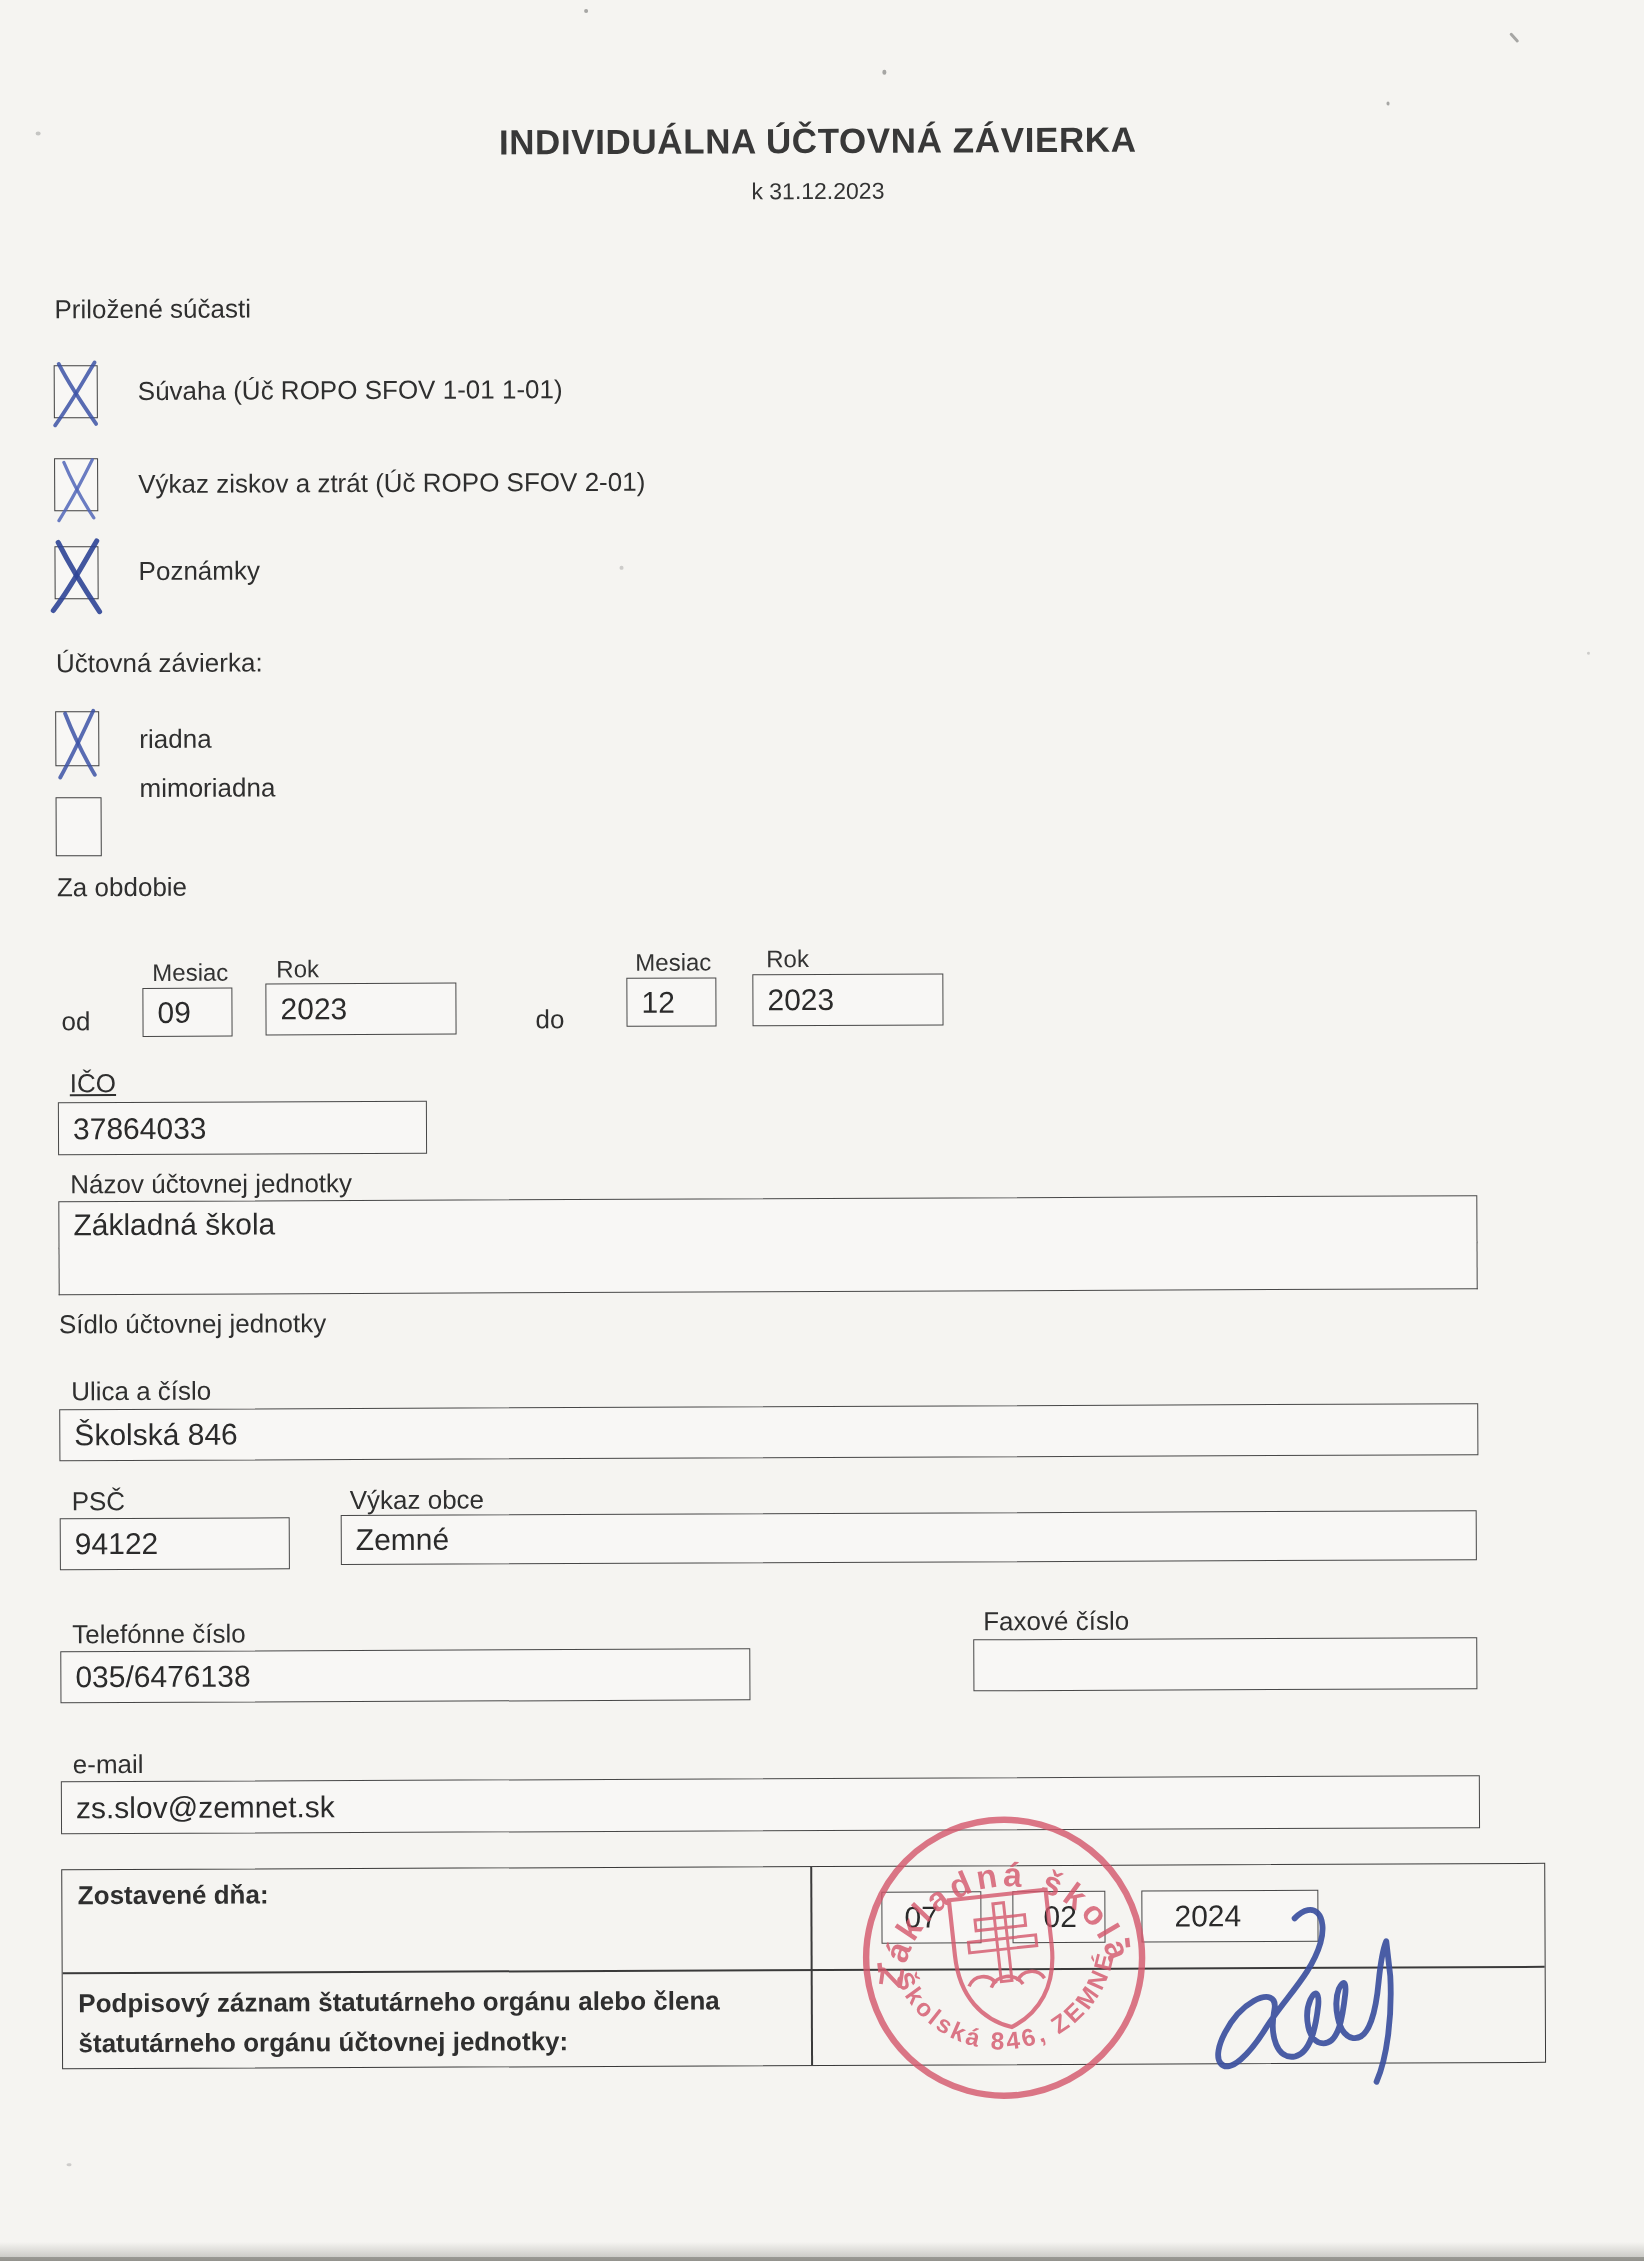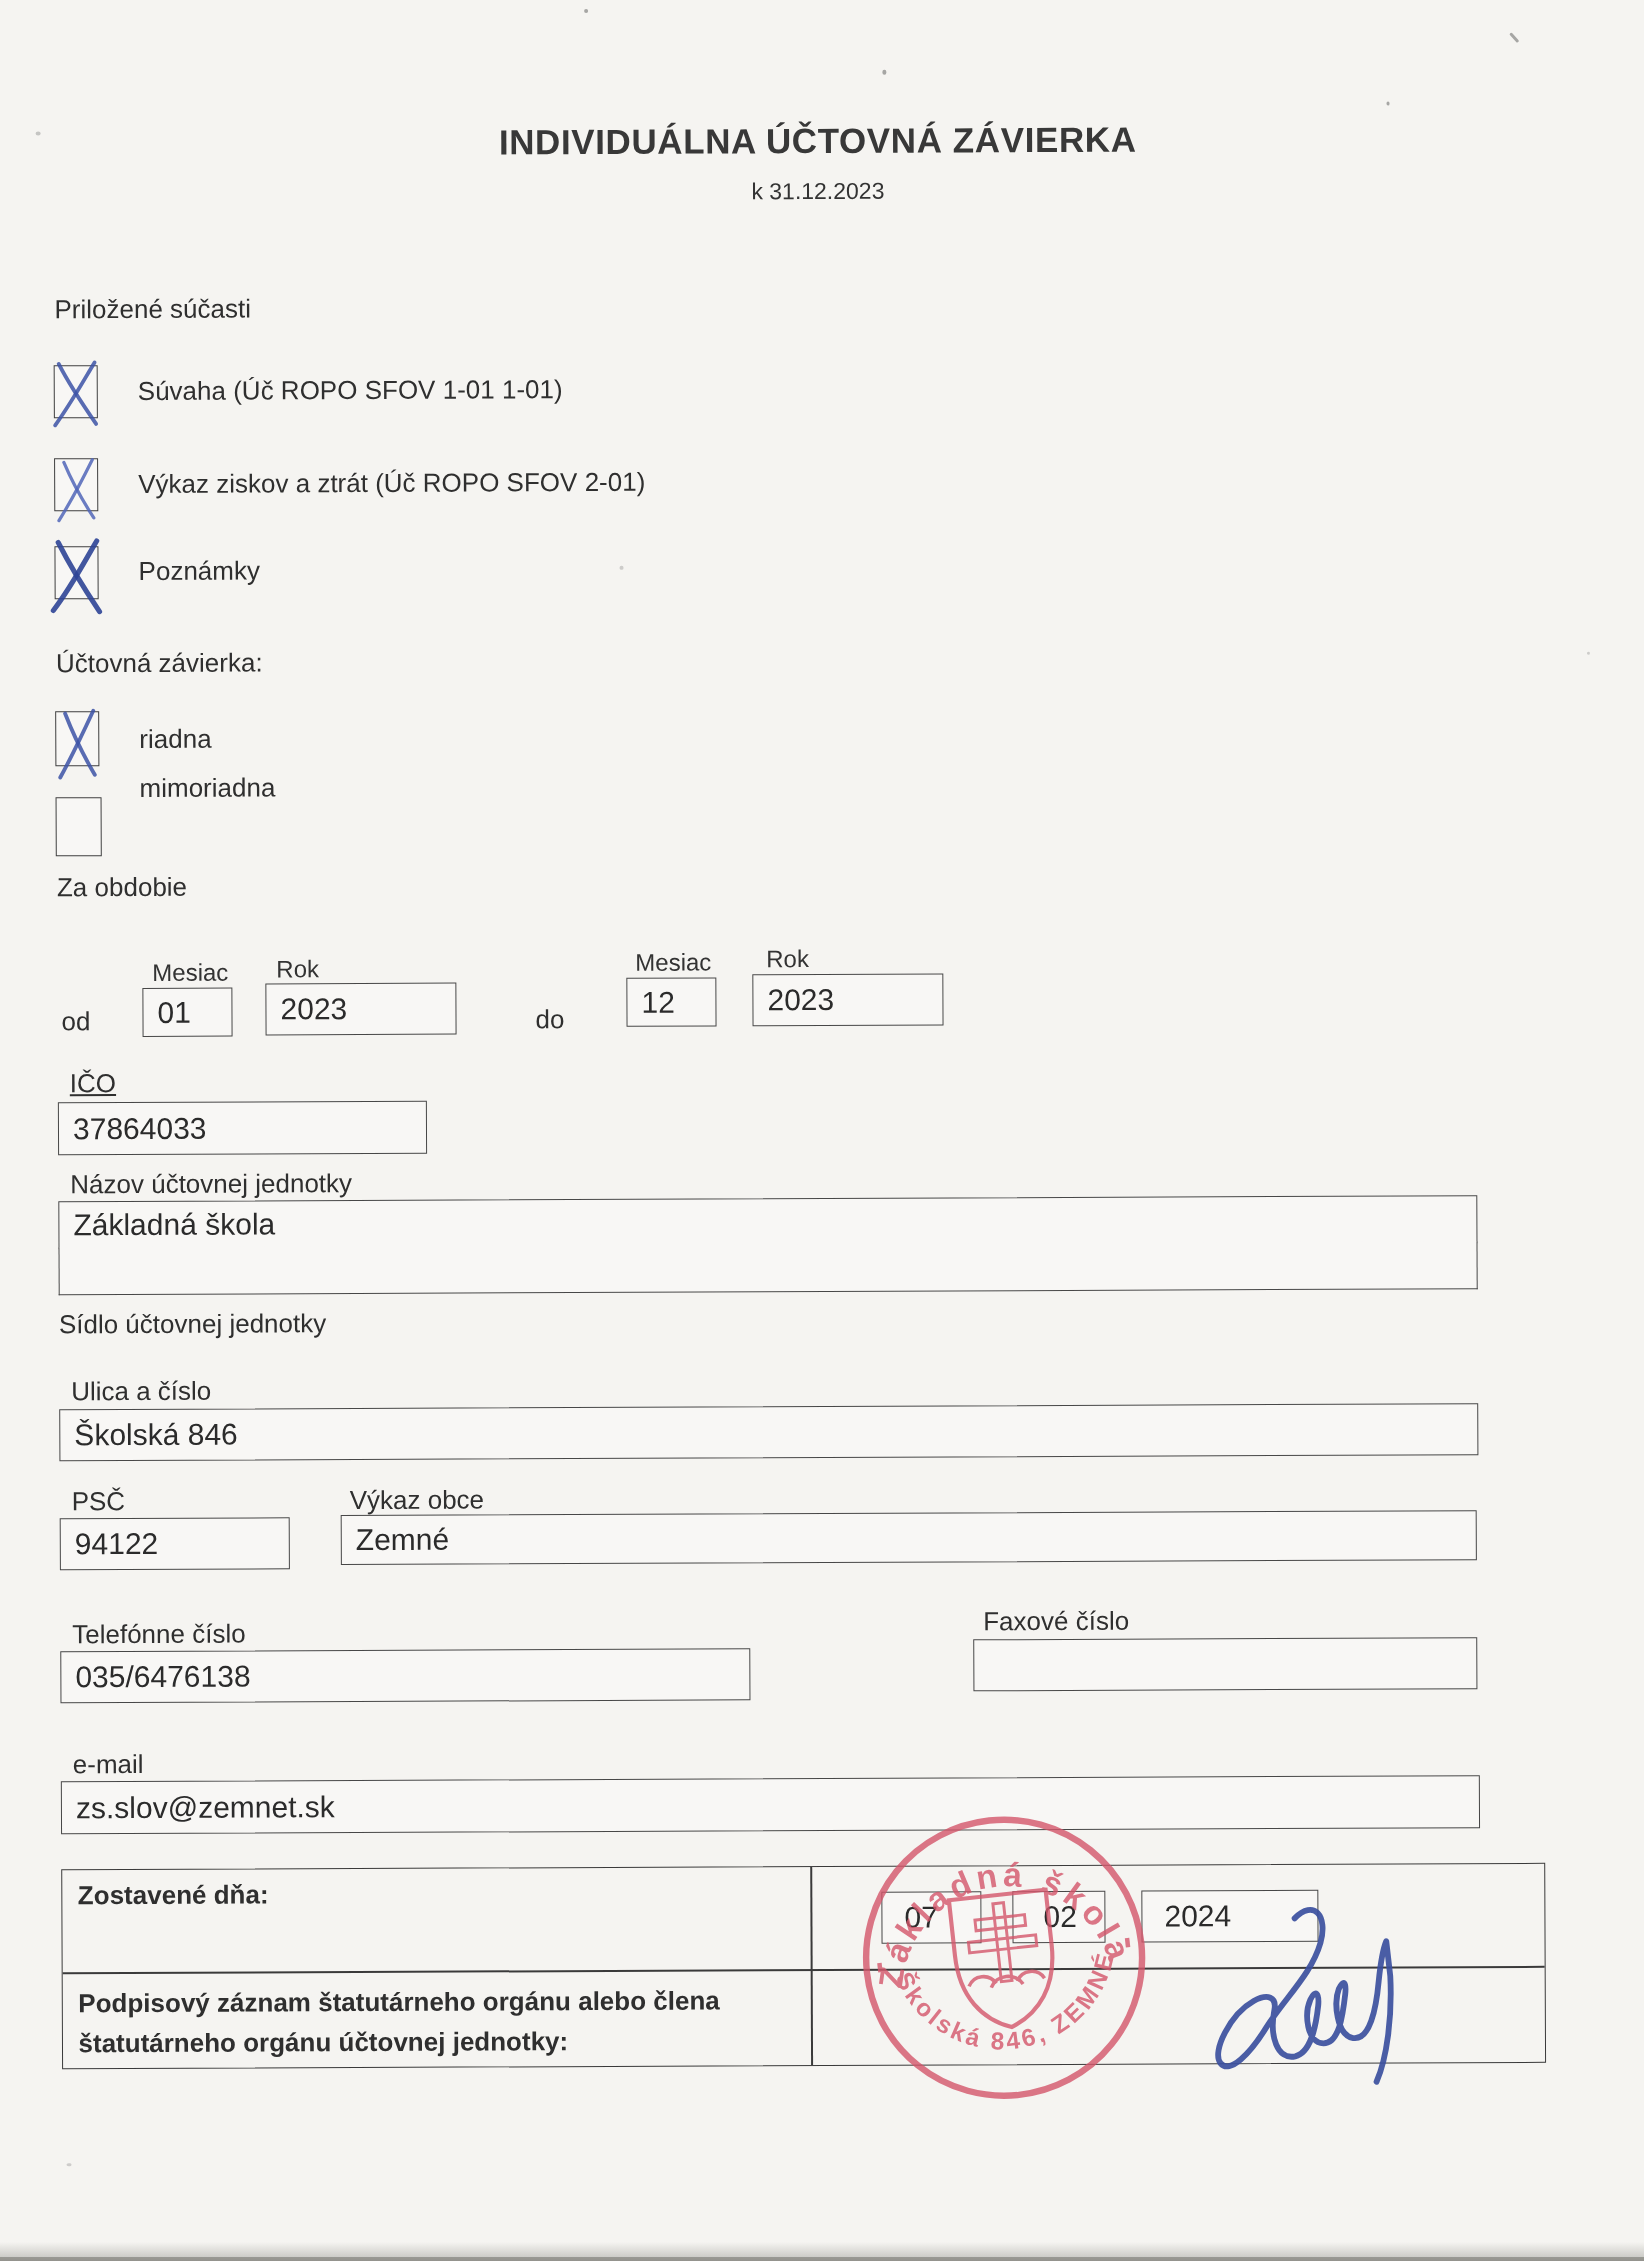--- a/index.html
+++ b/index.html
@@ -112,21 +112,21 @@
   </div>
   <div class="abs lbl" style="left:141px;top:770px;">mimoriadna</div>
 
   <div class="abs lbl" style="left:58px;top:869px;">Za obdobie</div>
 
   <div class="abs lbl-sm" style="left:153px;top:956px;">Mesiac</div>
   <div class="abs lbl-sm" style="left:277px;top:953px;">Rok</div>
   <div class="abs lbl" style="left:62px;top:1003px;">od</div>
 
   <div class="abs box" style="left:143px;top:985px;width:90px;height:49px;">
-    <div class="val">01</div>
+    <div class="val">09</div>
   </div>
   <div class="abs box" style="left:266px;top:981px;width:191px;height:52px;">
     <div class="val">2023</div>
   </div>
 
   <div class="abs lbl" style="left:536px;top:1003px;">do</div>
   <div class="abs lbl-sm" style="left:636px;top:948px;">Mesiac</div>
   <div class="abs lbl-sm" style="left:767px;top:945px;">Rok</div>
 
   <div class="abs box" style="left:627px;top:977px;width:90px;height:49px;">
@@ -185,21 +185,21 @@
 
     <div class="abs lbl bold" style="left:15.5px;top:10.3px;">Zostavené dňa:</div>
 
     <div class="abs box" style="left:819px;top:24.5px;width:100px;height:52px;">
       <div class="val" style="padding-left:22px;">07</div>
     </div>
     <div class="abs box" style="left:950px;top:24.5px;width:93px;height:52px;">
       <div class="val" style="padding-left:30px;">02</div>
     </div>
     <div class="abs box" style="left:1079px;top:24.5px;width:177px;height:52px;">
-      <div class="val" style="padding-left:22px;border-radius:8px;">2024</div>
+      <div class="val" style="padding-left:32px;border-radius:8px;">2024</div>
     </div>
 
     <div class="abs" style="left:15.5px;top:113px;width:709px;">
       <div class="lbl bold" style="line-height:1.55;">Podpisový záznam štatutárneho orgánu alebo člena</div>
       <div class="lbl bold" style="line-height:1.55;">štatutárneho orgánu účtovnej jednotky:</div>
     </div>
   </div>
 
   <svg class="abs" style="left:849px;top:1807px;transform:rotate(-6deg);" width="303" height="303" viewBox="-235 -235 470 470" opacity="0.8">
     <g fill="none" stroke="#d4566b">

